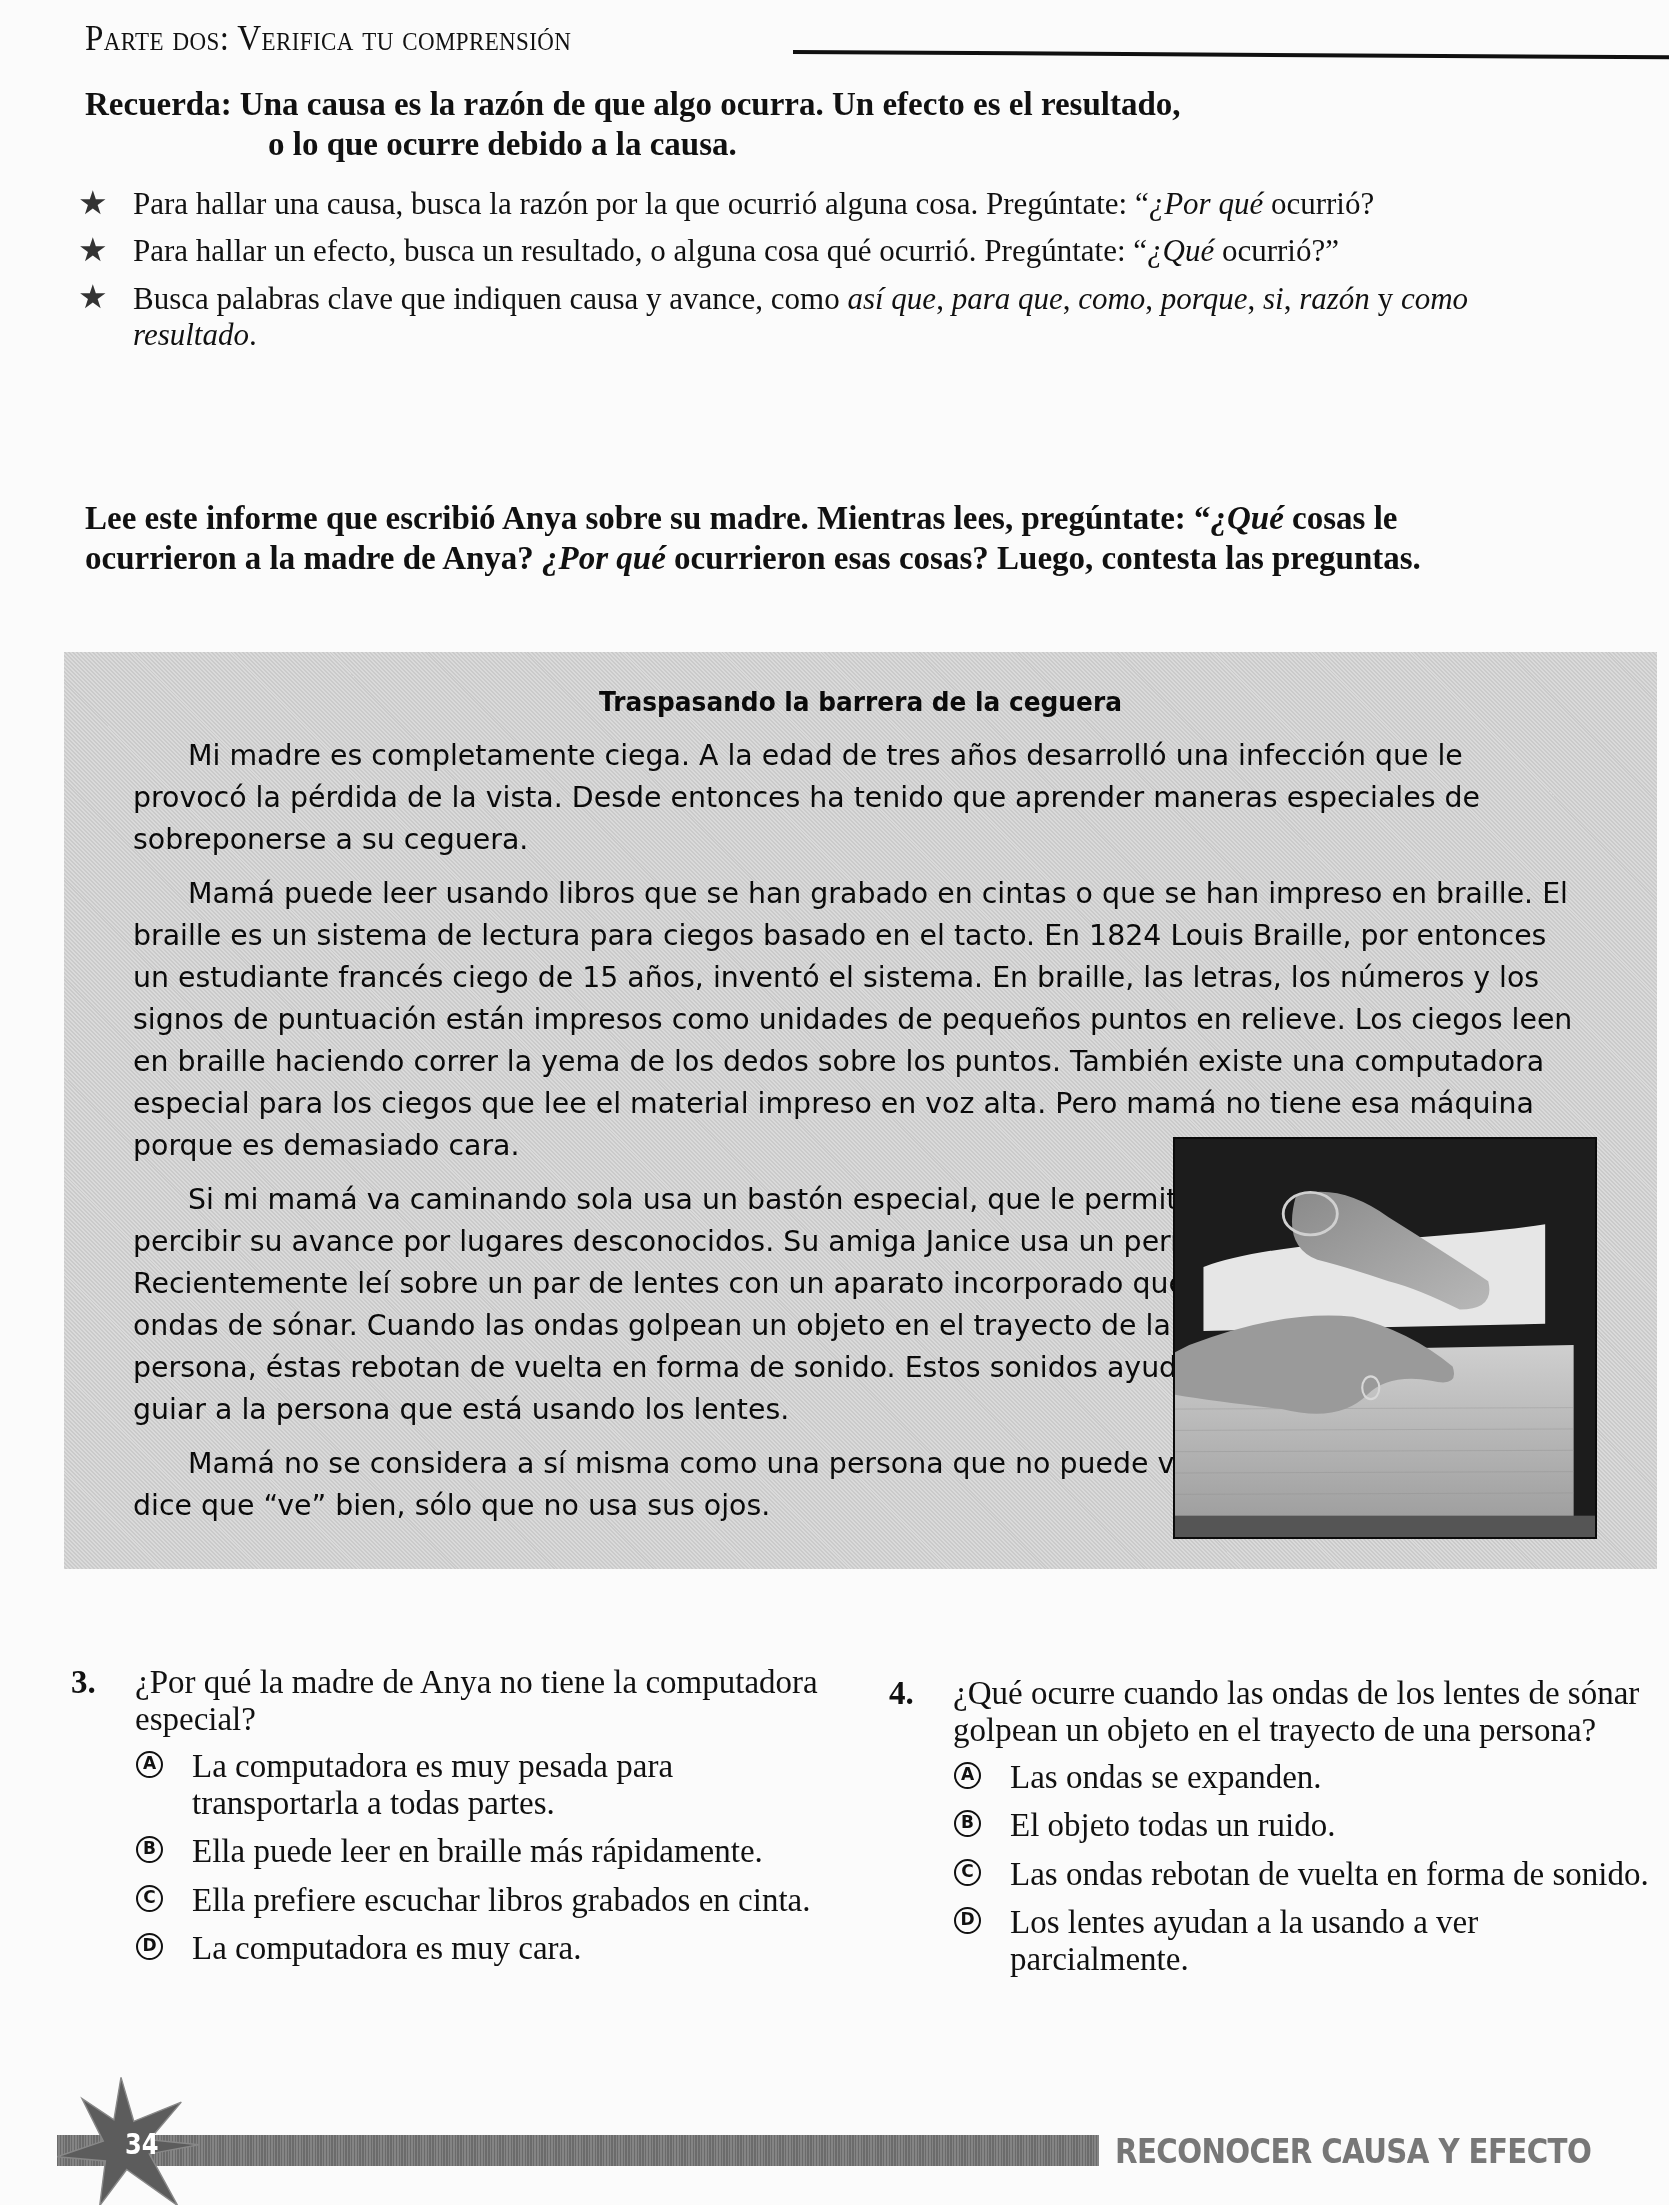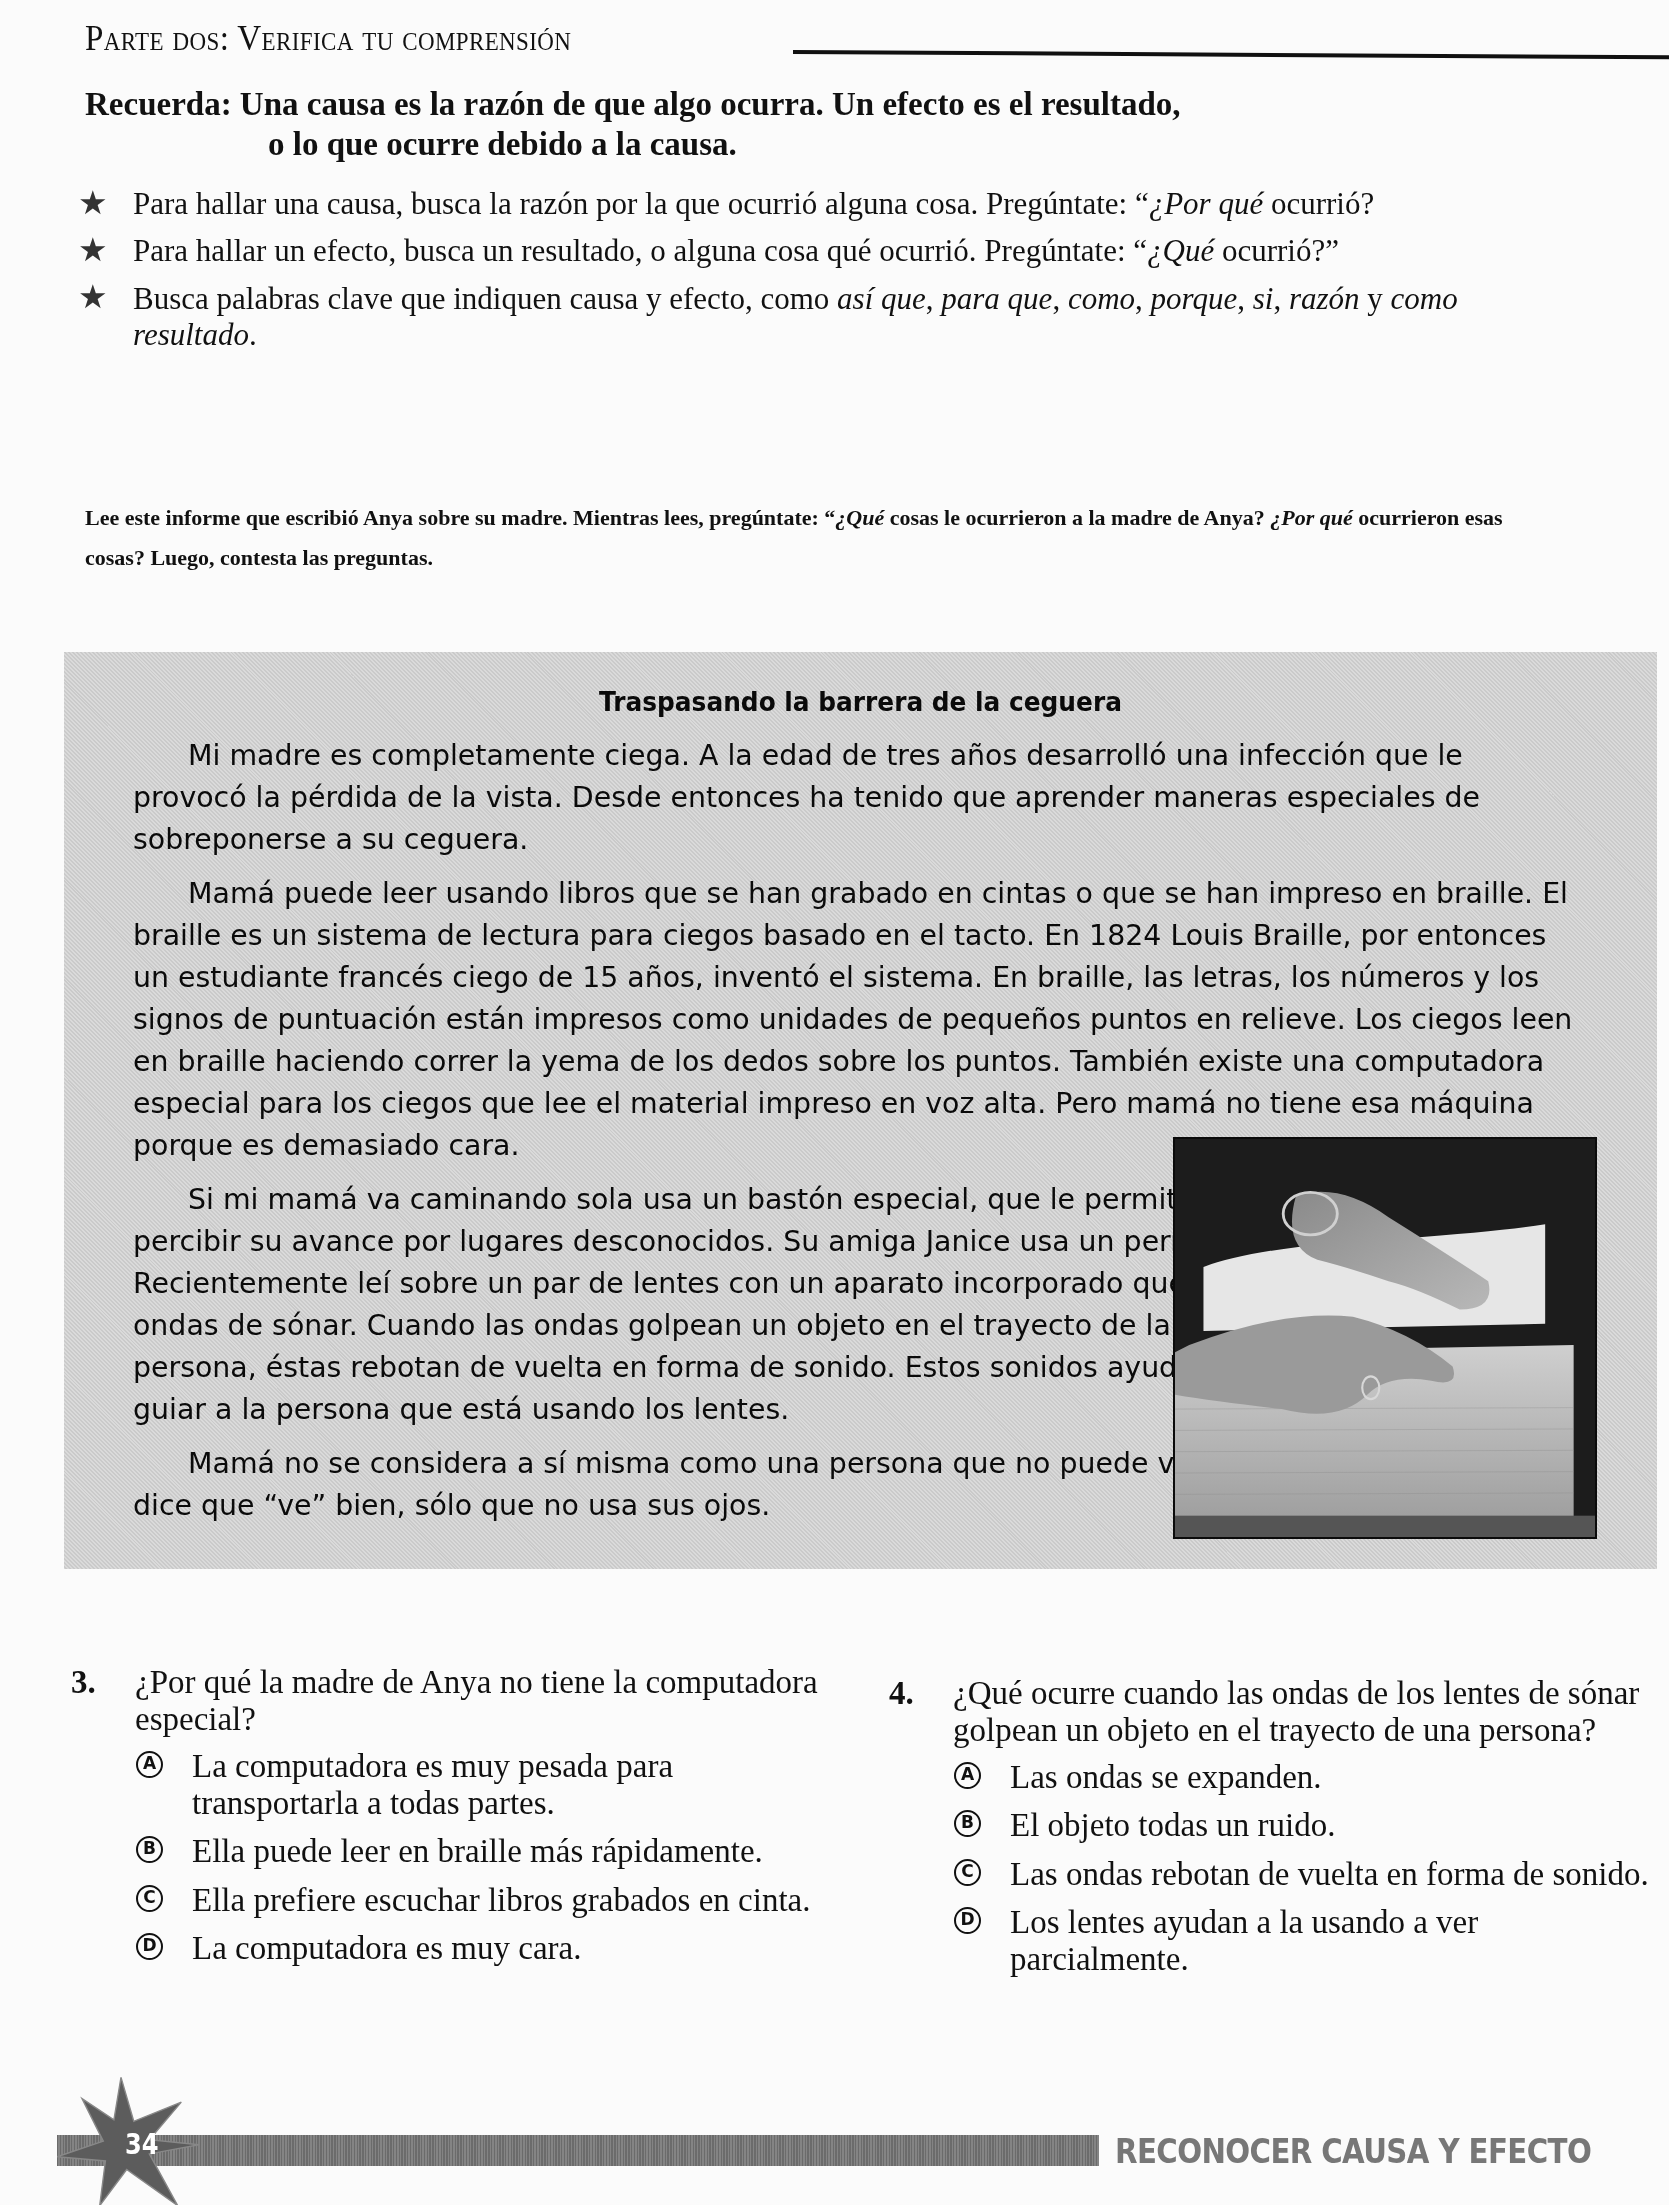--- a/index.html
+++ b/index.html
@@ -21,21 +21,21 @@
 
   
   .recuerda { left: 85px; top: 84px; width: 1408px; font-size: 33px; font-weight: bold; line-height: 40px; }
   .recuerda .line2 { padding-left: 183px; }
 
   .bullets { left: 78px; top: 186px; width: 1422px; }
   .bullet { position: relative; padding-left: 55px; font-size: 31px; line-height: 36px; margin-bottom: 11.4px; }
   .bullet .star { position: absolute; left: 0; top: -1.4px; font-size: 33px; color: #333; }
   .bullet i { font-style: italic; }
 
-  .instructions { left: 85px; top: 498px; width: 1422px; font-size: 22px; font-weight: bold; line-height: 40px; }
+  .instructions { left: 85px; top: 498px; width: 1422px; font-size: 33px; font-weight: bold; line-height: 40px; }
   .instructions i { font-style: italic; }
 
   
   .passage-box {
     left: 64px; top: 652px; width: 1593px; height: 917px;
     background-color: #d2d2d2;
     background-image: repeating-linear-gradient(45deg, rgba(255,255,255,0.18) 0 1.4px, rgba(0,0,0,0.04) 1.4px 2.8px);
   }
   .passage-title {
     position: absolute; left: 0; right: 0; top: 34px; text-align: center;
@@ -101,21 +101,21 @@
   <div class="bullet">
     <span class="star">★</span>
     <span>Para hallar una causa, busca la razón por la que ocurrió alguna cosa. Pregúntate: “</span><i>¿Por qué</i><span> ocurrió?</span>
   </div>
   <div class="bullet">
     <span class="star">★</span>
     <span>Para hallar un efecto, busca un resultado, o alguna cosa qué ocurrió. Pregúntate: “</span><i>¿Qué</i><span> ocurrió?”</span>
   </div>
   <div class="bullet">
     <span class="star">★</span>
-    <span>Busca palabras clave que indiquen causa y efecto, como </span><i>así que</i>, <i>para que</i>, <i>como</i>, <i>porque</i>, <i>si</i>, <i>razón</i><span> y </span><i>como resultado</i>.
+    <span>Busca palabras clave que indiquen causa y avance, como </span><i>así que</i>, <i>para que</i>, <i>como</i>, <i>porque</i>, <i>si</i>, <i>razón</i><span> y </span><i>como resultado</i>.
   </div>
 </div>
 
 <div class="abs instructions">
   <span>Lee este informe que escribió Anya sobre su madre. Mientras lees, pregúntate: “</span><i>¿Qué</i><span> cosas le ocurrieron a la madre de Anya? </span><i>¿Por qué</i><span> ocurrieron esas cosas? Luego, contesta las preguntas.</span>
 </div>
 
 <div class="abs passage-box">
   <div class="passage-title">Traspasando la barrera de la ceguera</div>
   <div class="passage-body">

